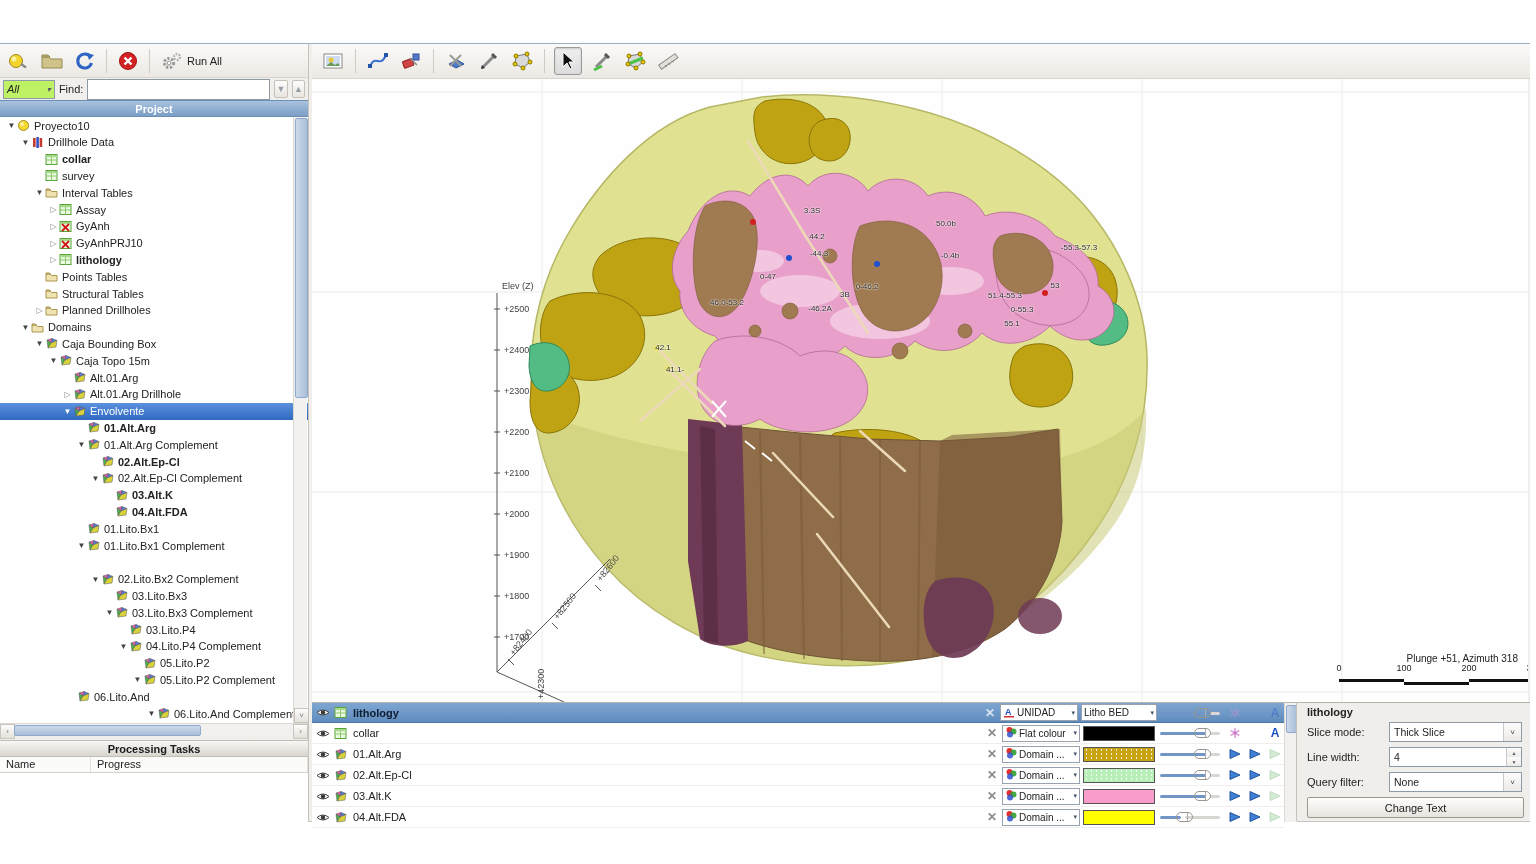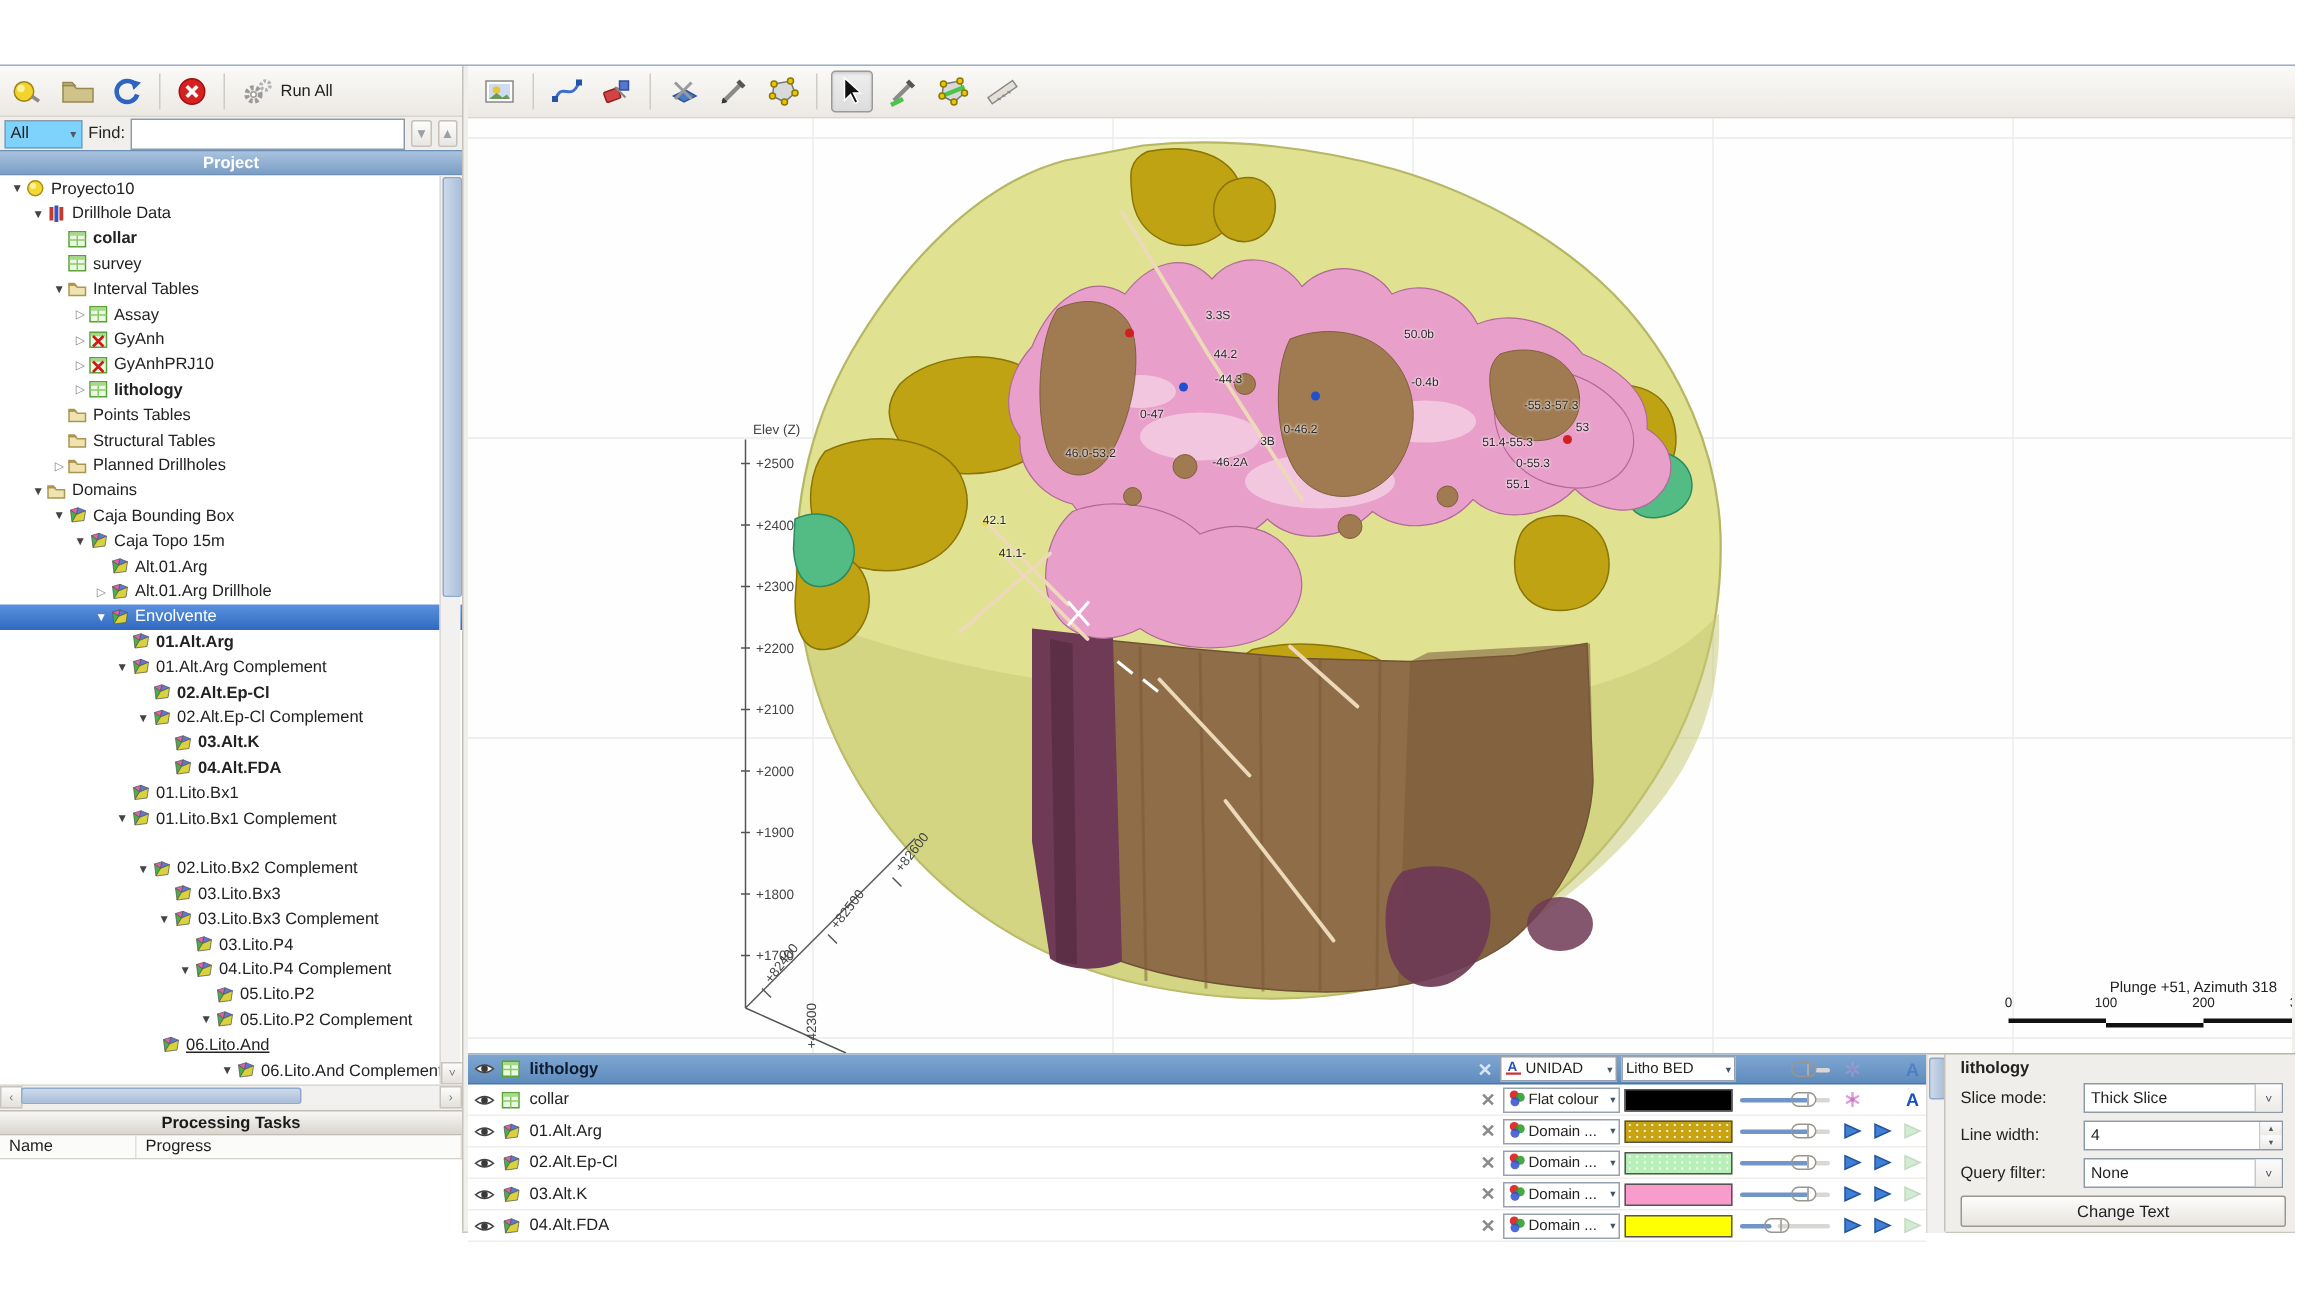--- a/index.html
+++ b/index.html
@@ -7,22 +7,22 @@
        font-family:"Liberation Sans",sans-serif;font-size:11px;color:#222;}
   #app{position:absolute;left:0;top:43px;width:1530px;height:777px;background:#f1efec;
        border-top:1px solid #9ab0c8;border-bottom:1px solid #c9c5bf;}
   
   #left{position:absolute;left:0;top:0;width:308px;height:777px;background:#f1efec;border-right:1px solid #c6c2bb;}
   .ltoolbar{height:33px;display:flex;align-items:center;padding:0 4px;gap:6px;
             background:linear-gradient(#fbfaf8,#ecE9e4);border-bottom:1px solid #d8d4ce;}
   .tbtn{display:flex;align-items:center;gap:4px;padding:2px 3px;border-radius:3px;}
   .tsep{width:1px;height:24px;background:#d0ccc5;margin:0 2px;}
   .findrow{height:22px;display:flex;align-items:center;gap:4px;padding:0 3px;background:#f1efec;}
-  .combo-sm{width:62px;height:17px;background:#7dd3fc;border:1px solid #8f9aa8;display:flex;align-items:center;
-            justify-content:space-between;padding:0 3px;}
+  .combo-sm{width:62px;height:17px;background:#bef264;border:1px solid #8f9aa8;display:flex;align-items:center;
+            justify-content:space-between;padding:0 3px;font-style:italic;}
   .combo-sm .chev{color:#556;font-size:8px;}
   .findinput{flex:1;height:17px;background:#fff;border:1px solid #8f9aa8;}
   .updown{width:16px;height:16px;border:1px solid #c5c1ba;background:linear-gradient(#fdfdfc,#e9e6e1);
           display:flex;align-items:center;justify-content:center;color:#9aa0a8;font-size:9px;border-radius:2px;}
   .panelhdr{height:15px;display:flex;align-items:center;justify-content:center;color:#fff;font-weight:bold;
             background:linear-gradient(#a9c2de,#7b9ec5);border:1px solid #6c8fb6;border-left:none;border-right:none;}
   .panelhdr.gray{color:#1a1a1a;background:linear-gradient(#f8f7f5,#d9d5cf);border-color:#c2beb6;}
   #tree{position:relative;height:606px;background:#fff;overflow:hidden;}
   .trow{position:absolute;left:0;width:293px;height:17px;display:flex;align-items:center;white-space:nowrap;}
   .trow.sel{background:linear-gradient(#5a92de,#3069c0);color:#fff;}
@@ -566,21 +566,21 @@
               <g stroke="#555" stroke-width="0.5">
                 <polygon points="2,3 7,1.5 6,6" fill="#e35fa8"></polygon>
                 <polygon points="7,1.5 12,3.5 6,6" fill="#5b78d6"></polygon>
                 <polygon points="2,3 6,6 3,11" fill="#49b049"></polygon>
                 <polygon points="6,6 12,3.5 11,10 3,11" fill="#d9d23a"></polygon>
               </g>
             </svg>
           </span>
           <span class="tlabel">05.Lito.P2 Complement</span>
         </div>
-        <div class="trow" style="top: 571.2px; padding-left: 96px; text-decoration: underline;">
+        <div class="trow" style="top: 571.2px; padding-left: 66px;">
           <span class="arr" style="font-size: 8px; color: rgb(136, 136, 136);"></span>
           <span class="ticon">
             <svg width="13" height="13">
               <g stroke="#555" stroke-width="0.5">
                 <polygon points="2,3 7,1.5 6,6" fill="#e35fa8"></polygon>
                 <polygon points="7,1.5 12,3.5 6,6" fill="#5b78d6"></polygon>
                 <polygon points="2,3 6,6 3,11" fill="#49b049"></polygon>
                 <polygon points="6,6 12,3.5 11,10 3,11" fill="#d9d23a"></polygon>
               </g>
             </svg>
@@ -849,21 +849,21 @@
           <span class="anno" style="left: 507px; top: 174px;">-44.3</span>
           <span class="anno" style="left: 456px; top: 197px;">0-47</span>
           <span class="anno" style="left: 415px; top: 223px;">46.0-53.2</span>
           <span class="anno" style="left: 351px; top: 268px;">42.1</span>
           <span class="anno" style="left: 363px; top: 290px;">41.1-</span>
           <span class="anno" style="left: 533px; top: 215px;">3B</span>
           <span class="anno" style="left: 508px; top: 229px;">-46.2A</span>
           <span class="anno" style="left: 555px; top: 207px;">0-46.2</span>
           <span class="anno" style="left: 634px; top: 144px;">50.0b</span>
           <span class="anno" style="left: 638px; top: 176px;">-0.4b</span>
-          <span class="anno" style="left: 722px; top: 168px; margin-top: 23px;">-55.3-57.3</span>
+          <span class="anno" style="left: 767px; top: 168px;">-55.3-57.3</span>
           <span class="anno" style="left: 743px; top: 206px;">53</span>
           <span class="anno" style="left: 693px; top: 216px;">51.4-55.3</span>
           <span class="anno" style="left: 710px; top: 230px;">0-55.3</span>
           <span class="anno" style="left: 700px; top: 244px;">55.1</span>
         </div>
       <div id="orient">Plunge +51, Azimuth 318</div>
       <div id="scalebar">
           <span class="sl" style="left: 14px;">0</span>
           <span class="sl" style="left: 79px;">100</span>
           <span class="sl" style="left: 144px;">200</span>

